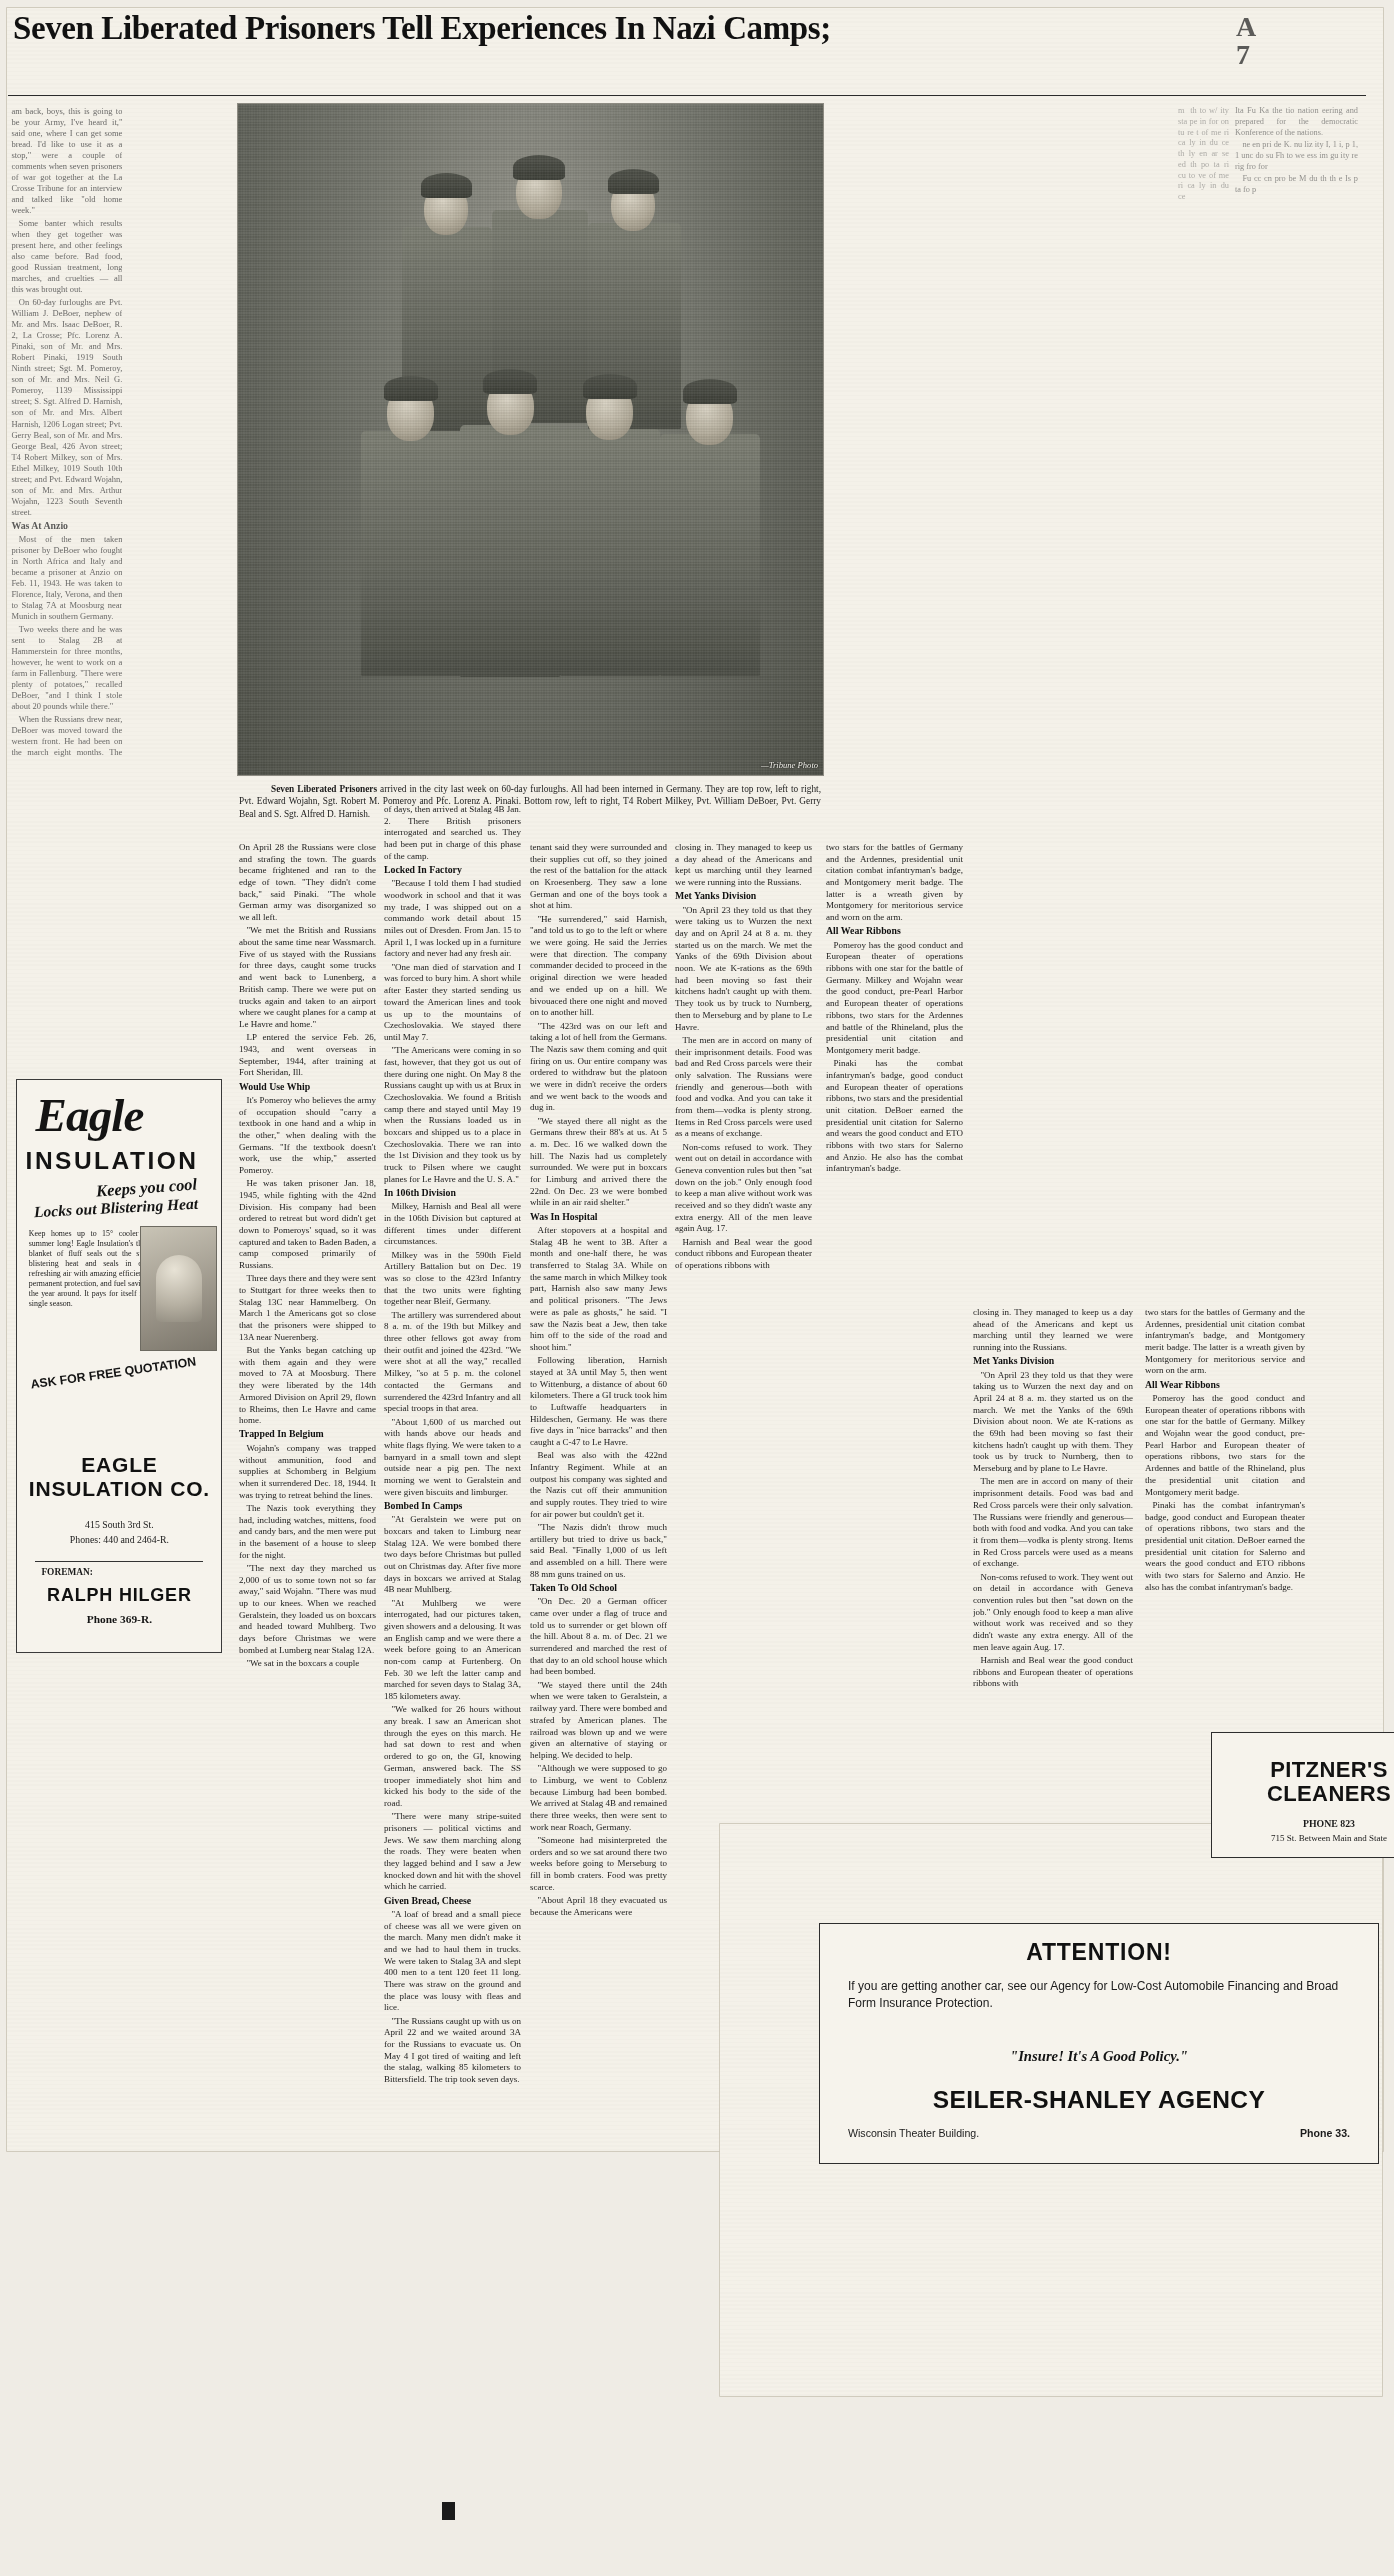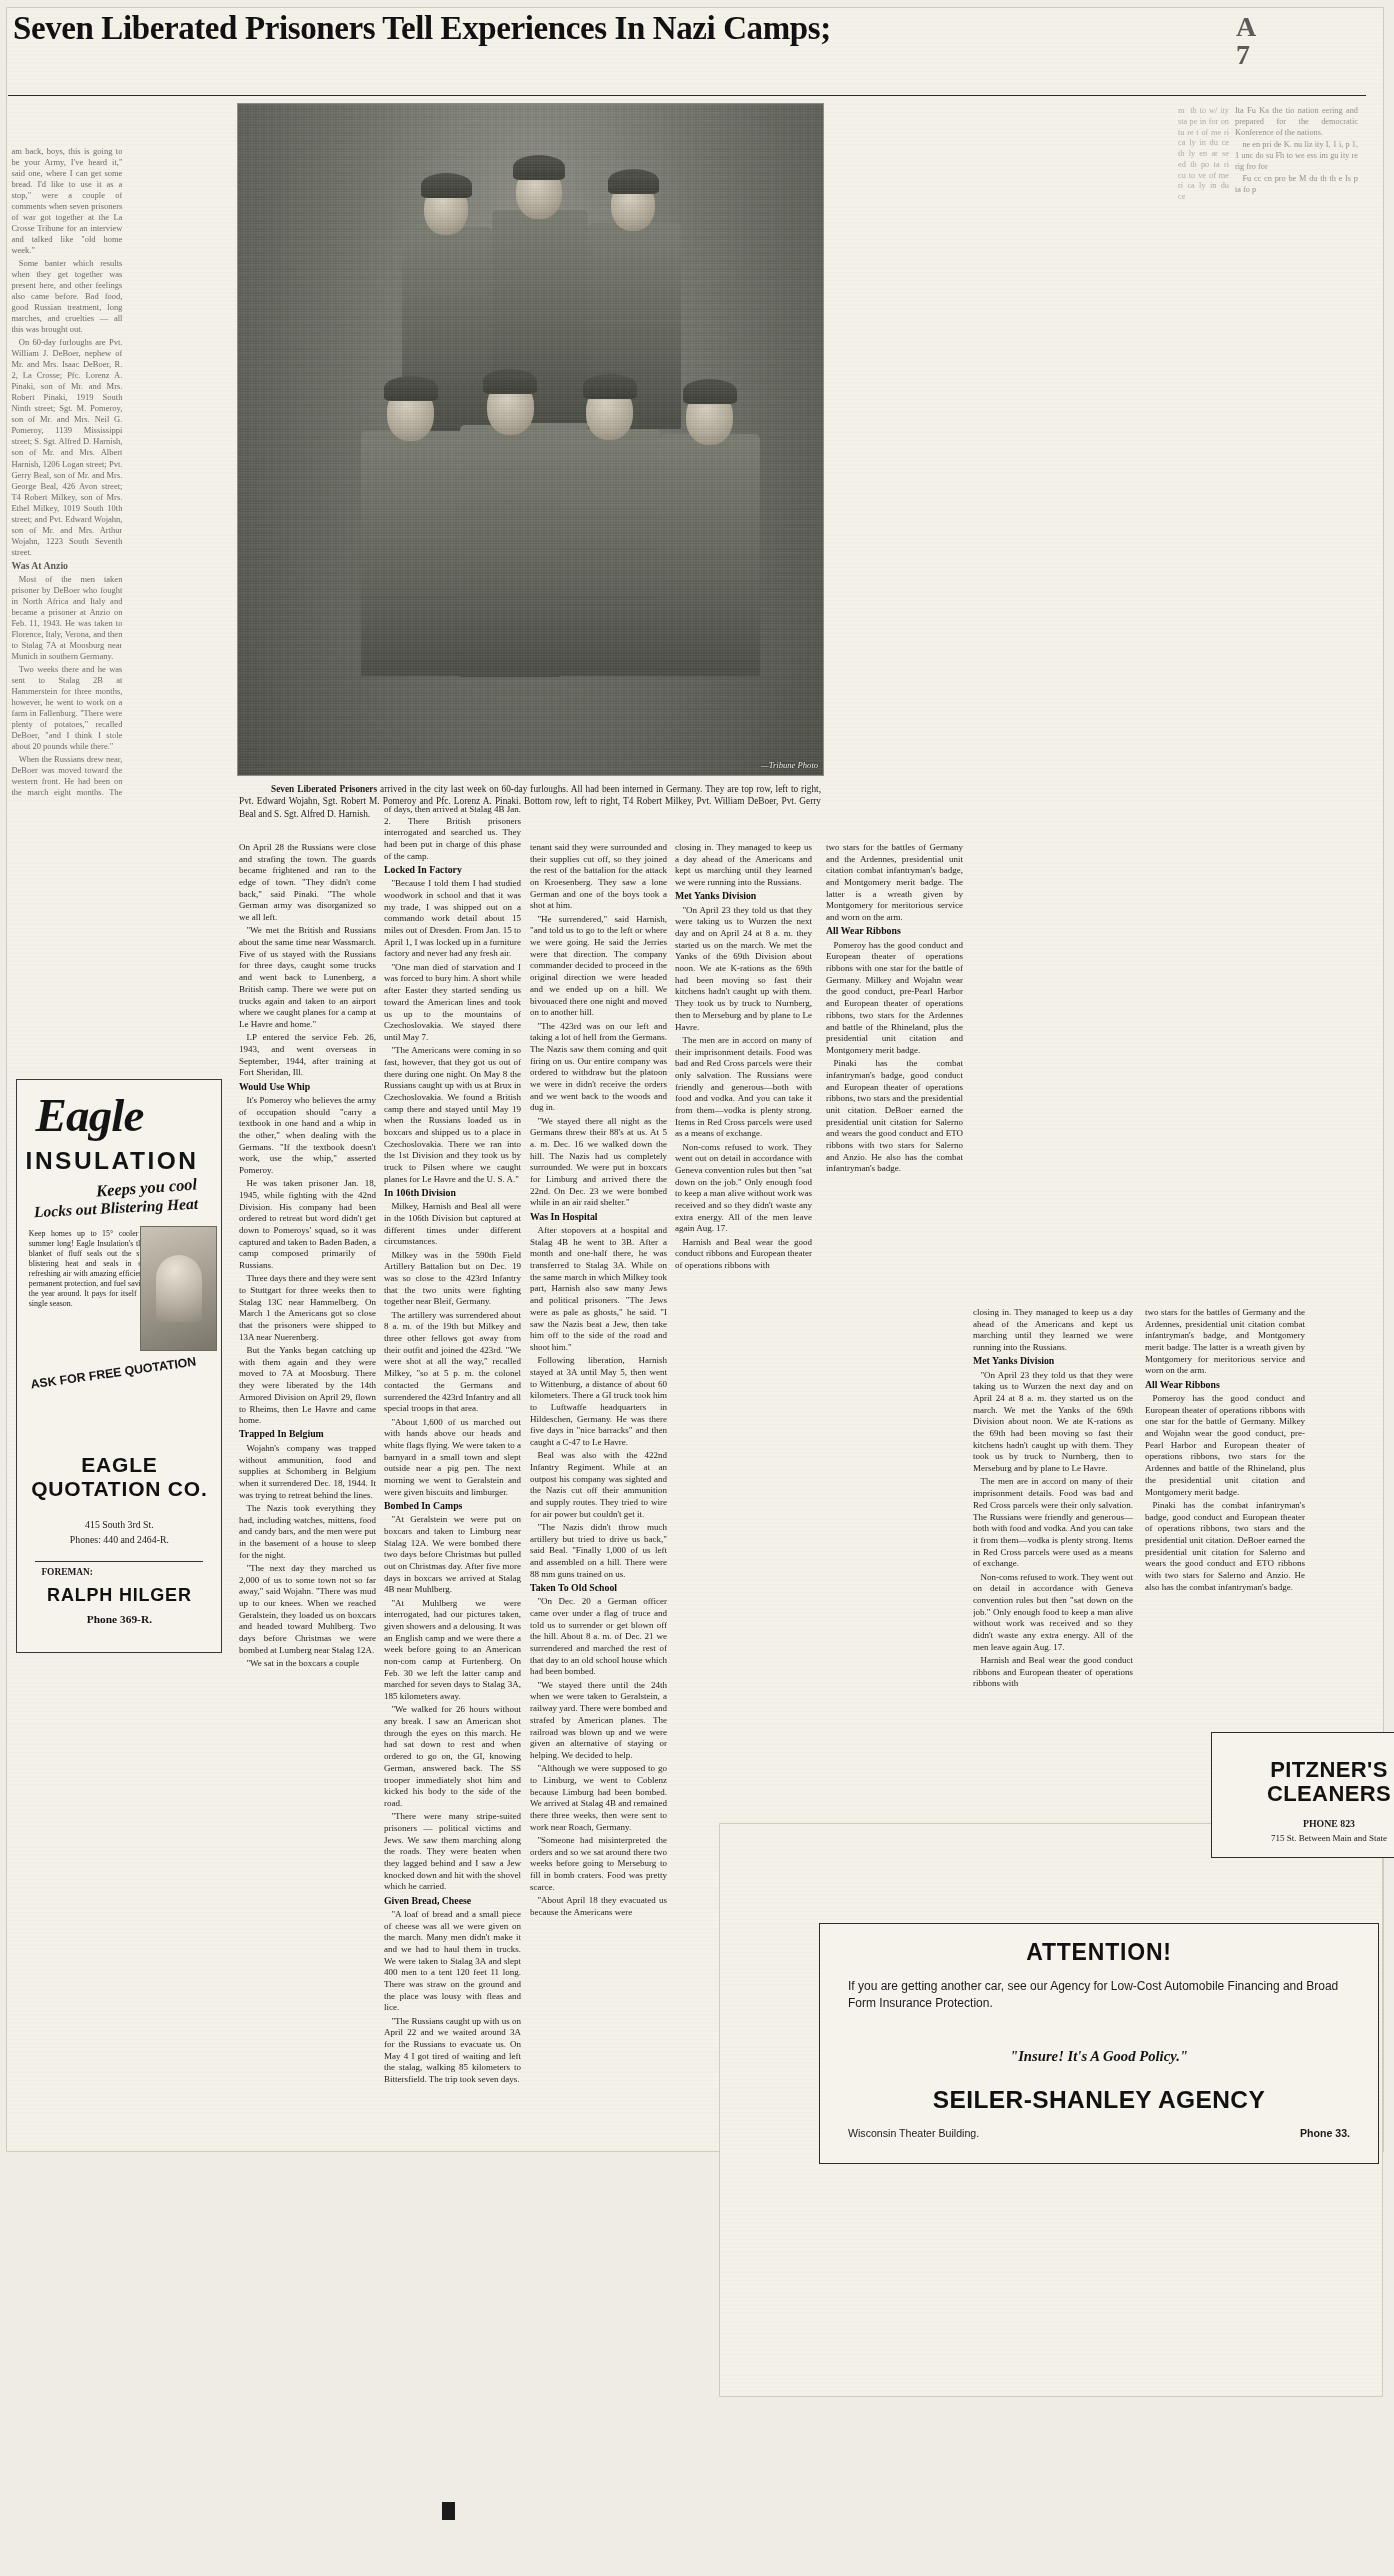--- a/index.html
+++ b/index.html
@@ -90,21 +90,20 @@
     color: #111;
   }
 
   
   .col-left {
     left: 11.4px; top: 106px; width: 111px; height: 654px;
     font-size: 8.5px;
     color: #4a4a4a;
     opacity: 0.82;
     filter: blur(0.2px);
-    margin-top: 40px;
   }
   .col-left .subhead { color: #3a3a3a; }
 
   
   .photo-wrap {
     position: absolute;
     left: 237px; top: 103px;
     width: 585px; height: 671px;
     background: #5d5f57;
     border: 0.8px solid #8d8b82;
@@ -527,21 +526,21 @@
   <div class="ad-eagle">
     <div class="eagle-script">Eagle</div>
     <div class="eagle-insul">INSULATION</div>
     <div class="eagle-tag1">Keeps you cool</div>
     <div class="eagle-tag2">Locks out Blistering Heat</div>
     <div class="eagle-body">Keep homes up to 15° cooler all summer long! Eagle Insulation's thick blanket of fluff seals out the sun's blistering heat and seals in cool refreshing air with amazing efficiency, permanent protection, and fuel savings the year around. It pays for itself in a single season.</div>
     <div class="eagle-img">
       <div class="fig"></div>
     </div>
     <div class="eagle-ask">ASK FOR FREE QUOTATION</div>
-    <div class="eagle-co">EAGLE QUOTATION CO.</div>
+    <div class="eagle-co">EAGLE INSULATION CO.</div>
     <div class="eagle-addr">
       <div>415 South 3rd St.</div>
       <div>Phones:  440 and 2464-R.</div>
     </div>
     <div class="eagle-rule"></div>
     <div class="eagle-foreman">FOREMAN:</div>
     <div class="eagle-name">RALPH HILGER</div>
     <div class="eagle-phone">Phone 369-R.</div>
   </div>
 

